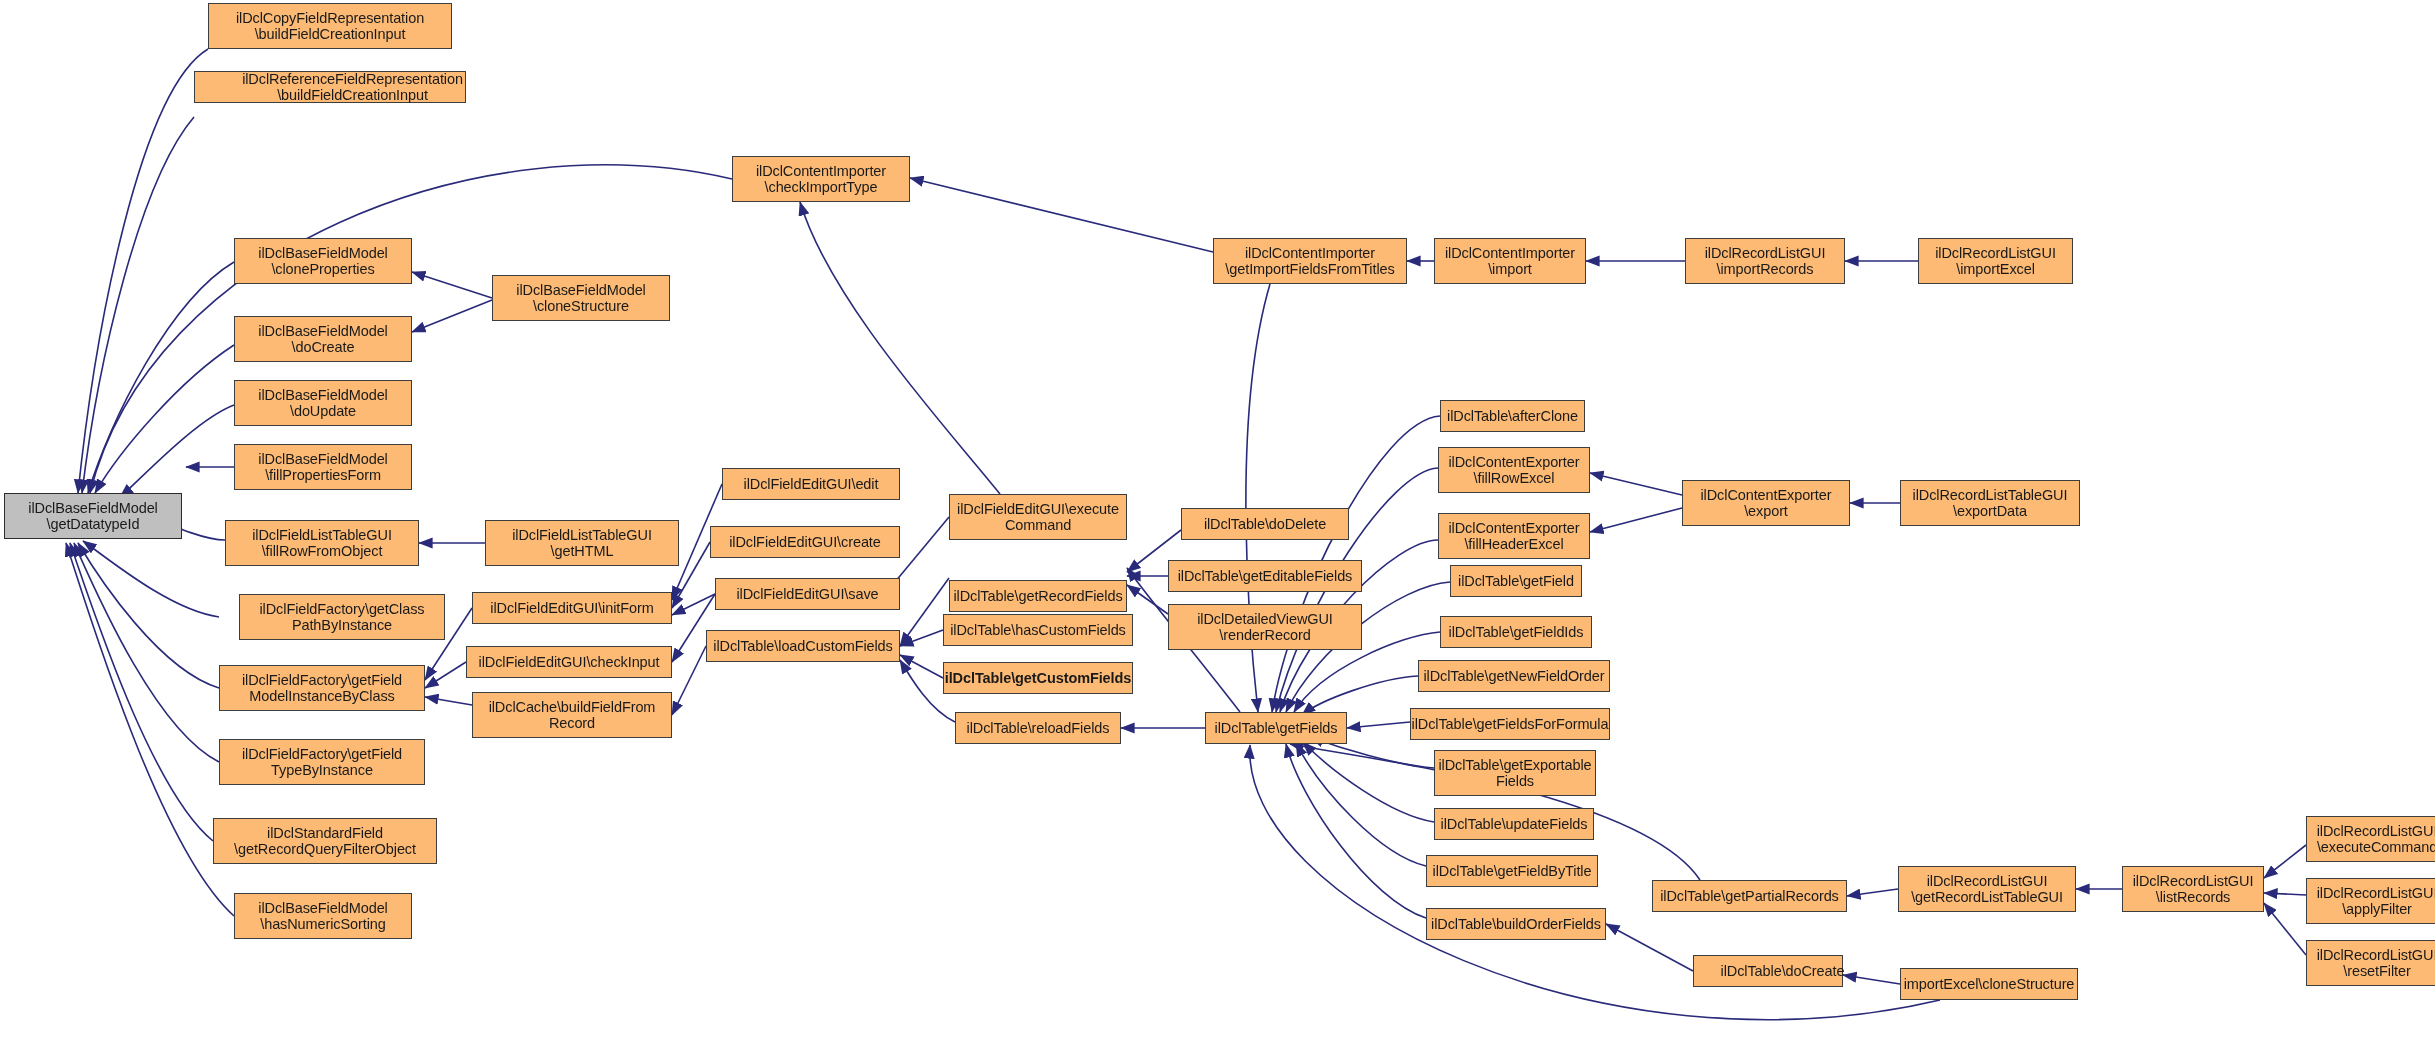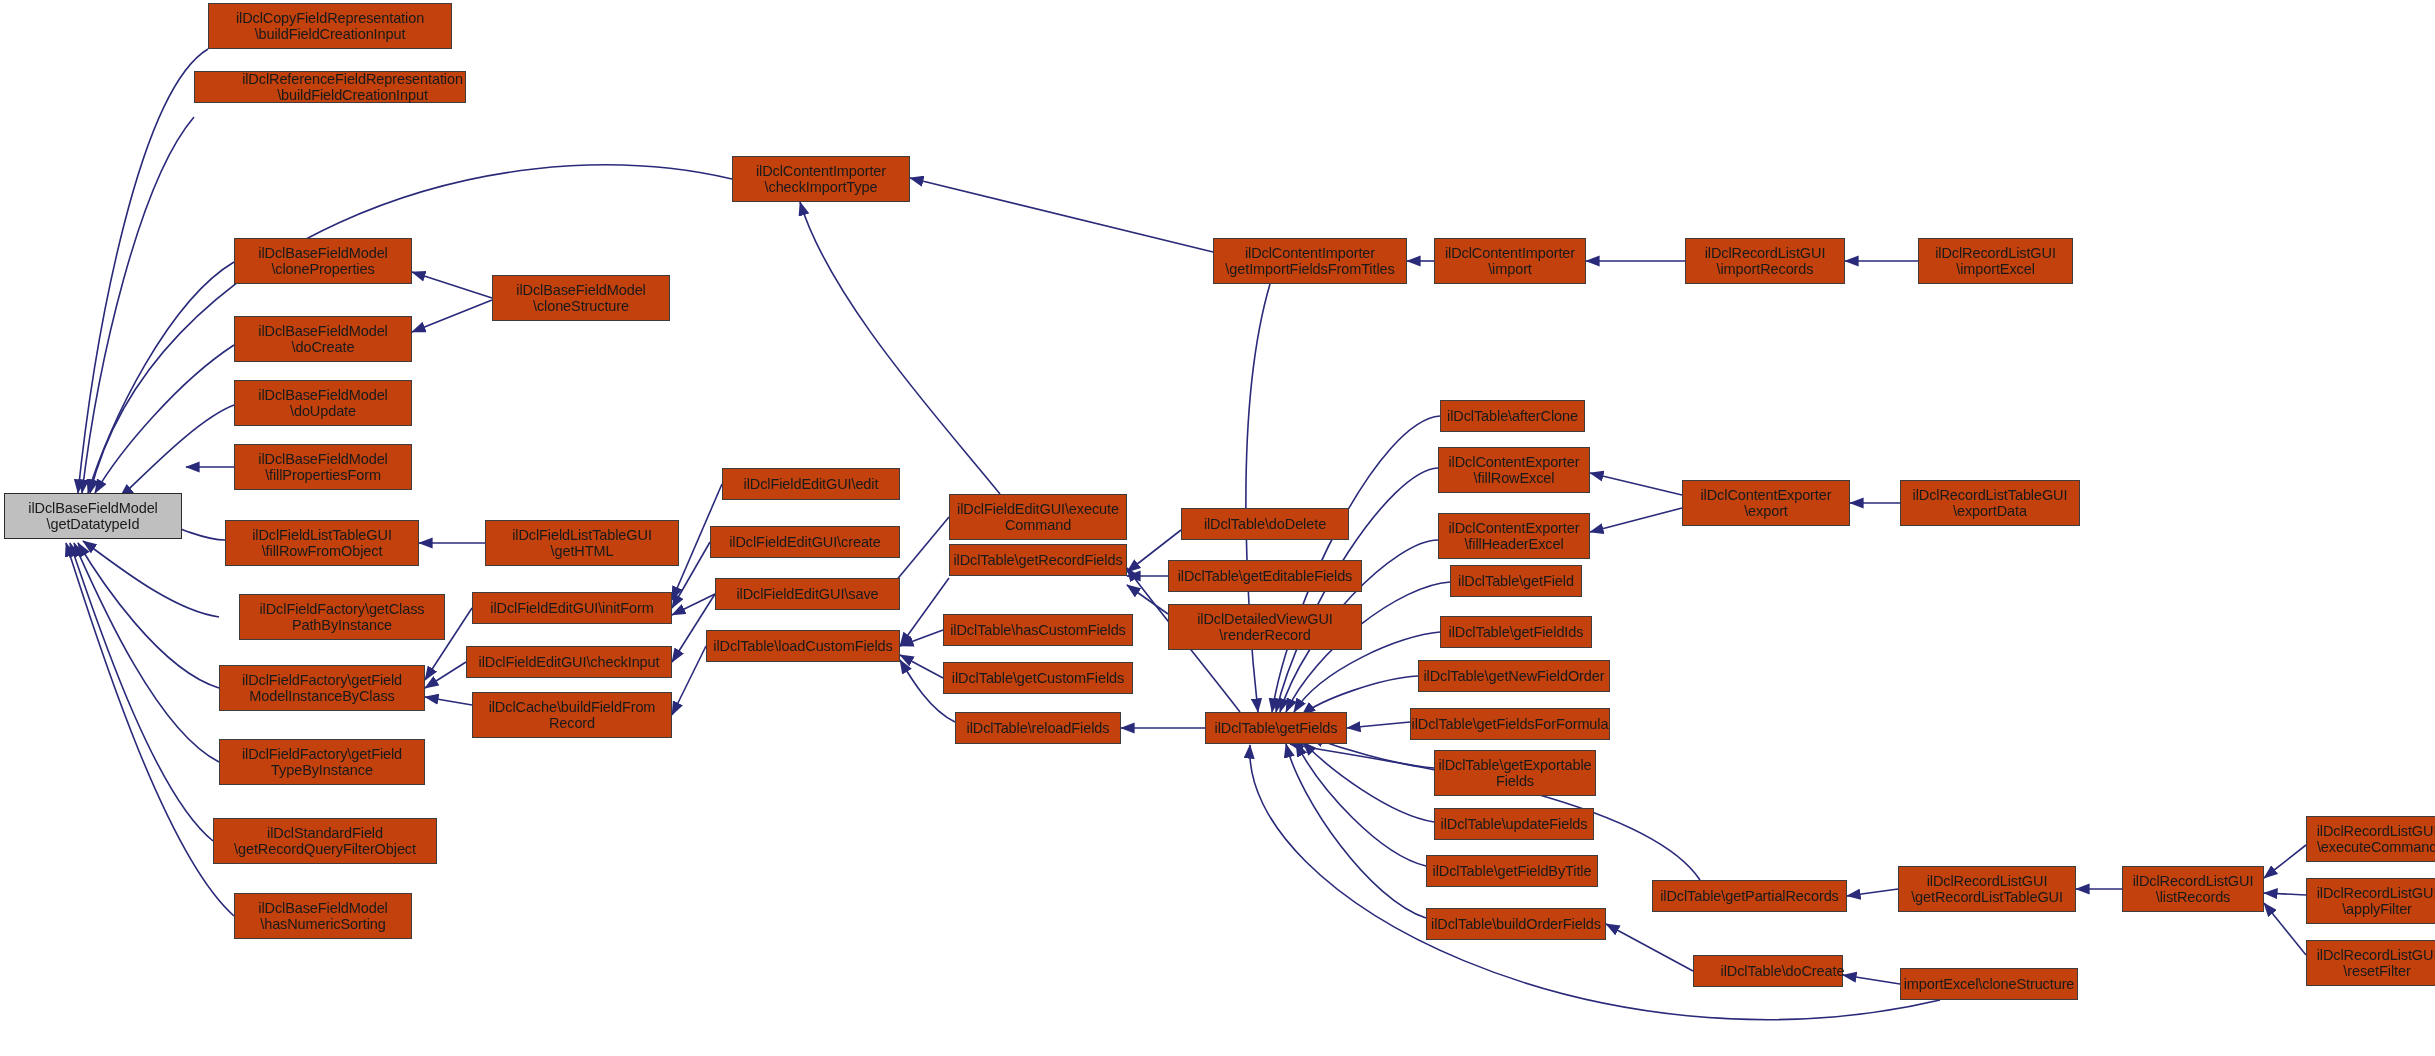--- a/index.html
+++ b/index.html
@@ -20,21 +20,21 @@
     left: 0;
     top: 0;
     width: 2435px;
     height: 1056px;
     pointer-events: none;
   }
   .node {
     position: absolute;
     box-sizing: border-box;
     border: 1px solid #3d3d3d;
-    background: #c2410c;
+    background: #fdba74;
     color: #1a1a1a;
     font-size: 14.5px;
     line-height: 16px;
     display: flex;
     align-items: center;
     justify-content: center;
     text-align: center;
     white-space: pre-line;
     letter-spacing: -0.1px;
     padding: 0 3px;
@@ -157,23 +157,23 @@
       <div class="node" style="left: 472px; top: 592px; width: 200px; height: 32px;">ilDclFieldEditGUI\initForm</div>
       <div class="node" style="left: 466px; top: 646px; width: 206px; height: 32px;">ilDclFieldEditGUI\checkInput</div>
       <div class="node" style="left: 472px; top: 692px; width: 200px; height: 46px;">ilDclCache\buildFieldFrom
 Record</div>
       <div class="node" style="left: 722px; top: 468px; width: 178px; height: 32px;">ilDclFieldEditGUI\edit</div>
       <div class="node" style="left: 710px; top: 526px; width: 190px; height: 32px;">ilDclFieldEditGUI\create</div>
       <div class="node" style="left: 715px; top: 578px; width: 185px; height: 32px;">ilDclFieldEditGUI\save</div>
       <div class="node" style="left: 706px; top: 630px; width: 194px; height: 32px;">ilDclTable\loadCustomFields</div>
       <div class="node" style="left: 949px; top: 494px; width: 178px; height: 46px;">ilDclFieldEditGUI\execute
 Command</div>
-      <div class="node" style="left: 949px; top: 544px; width: 178px; height: 32px;">ilDclTable\getRecordFields</div>
+      <div class="node" style="left: 949px; top: 580px; width: 178px; height: 32px;">ilDclTable\getRecordFields</div>
       <div class="node" style="left: 943px; top: 614px; width: 190px; height: 32px;">ilDclTable\hasCustomFields</div>
-      <div class="node" style="left: 943px; top: 662px; width: 190px; height: 32px;">ilDclTable\getCustomFields</div>
+      <div class="node" style="left: 943px; top: 662px; width: 190px; height: 32px; font-weight: bold;">ilDclTable\getCustomFields</div>
       <div class="node" style="left: 955px; top: 712px; width: 166px; height: 32px;">ilDclTable\reloadFields</div>
       <div class="node" style="left: 1181px; top: 508px; width: 168px; height: 32px;">ilDclTable\doDelete</div>
       <div class="node" style="left: 1168px; top: 560px; width: 194px; height: 32px;">ilDclTable\getEditableFields</div>
       <div class="node" style="left: 1168px; top: 604px; width: 194px; height: 46px;">ilDclDetailedViewGUI
 \renderRecord</div>
       <div class="node" style="left: 1205px; top: 712px; width: 142px; height: 32px;">ilDclTable\getFields</div>
       <div class="node" style="left: 1440px; top: 400px; width: 145px; height: 32px;">ilDclTable\afterClone</div>
       <div class="node" style="left: 1438px; top: 447px; width: 152px; height: 46px;">ilDclContentExporter
 \fillRowExcel</div>
       <div class="node" style="left: 1438px; top: 513px; width: 152px; height: 46px;">ilDclContentExporter

